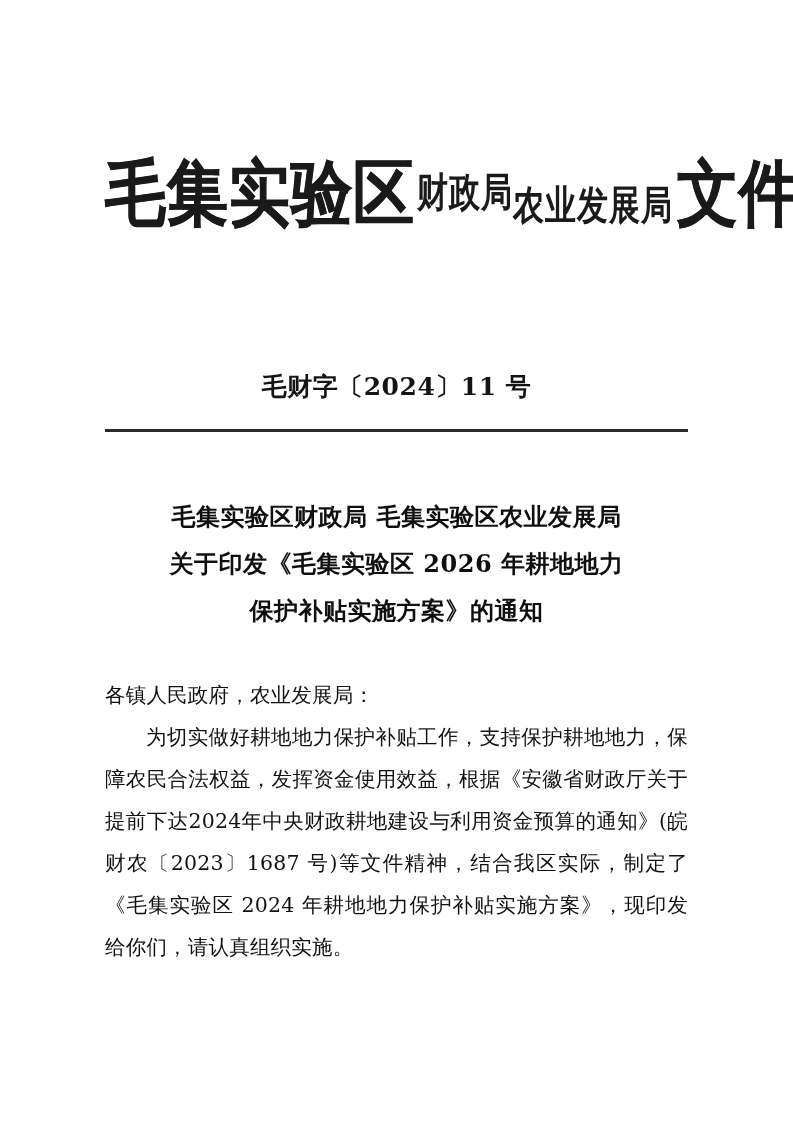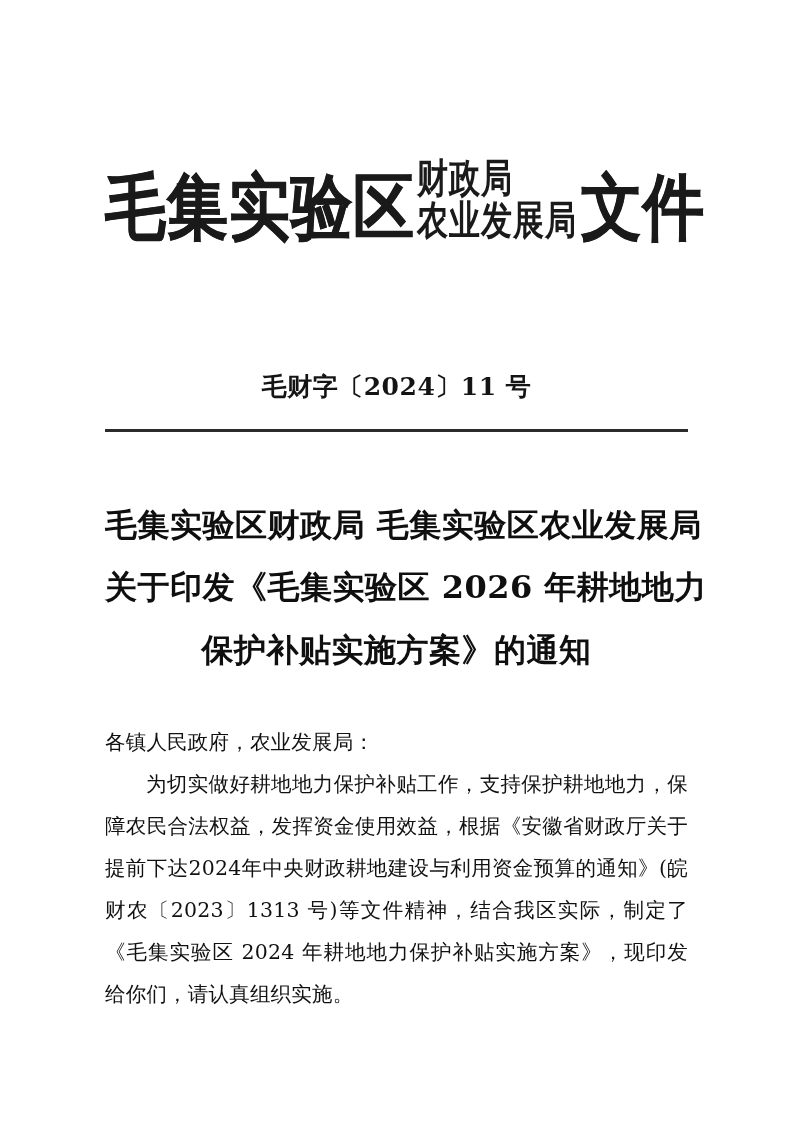--- a/index.html
+++ b/index.html
@@ -40,21 +40,21 @@
     font-size: 61px;
     letter-spacing: 1px;
     color: #1a1a1a;
     -webkit-text-stroke: 0.6px #1a1a1a;
     transform: scaleY(1.18);
     transform-origin: bottom center;
     white-space: nowrap;
   }
   .lh-stack {
     display: flex;
-    flex-direction: column;
+    flex-direction: row;
     justify-content: flex-end;
     line-height: 1.02;
     margin-left: 2px;
     margin-bottom: 2px;
   }
   .lh-stack span {
     font-family: "DejaVu Serif", "Liberation Serif", serif;
     font-weight: bold;
     font-size: 31px;
     letter-spacing: 1px;
@@ -91,21 +91,21 @@
   .rule {
     margin-top: 26px;
     height: 3px;
     background: #2b2b2b;
   }
 
   
   .title {
     margin-top: 62px;
     text-align: center;
-    font-size: 32px;
+    font-size: 24px;
     font-weight: bold;
     line-height: 1.95;
     letter-spacing: 0.5px;
     color: #0f0f0f;
   }
   .title .tline { display: block; white-space: nowrap; }
 
   
   .body {
     margin-top: 40px;
@@ -143,16 +143,16 @@
   <div class="rule"></div>
 
   <div class="title">
     <span class="tline">毛集实验区财政局 毛集实验区农业发展局</span>
     <span class="tline">关于印发《毛集实验区 2026 年耕地地力</span>
     <span class="tline">保护补贴实施方案》的通知</span>
   </div>
 
   <div class="body">
     <p>各镇人民政府，农业发展局：</p>
-    <p class="indent">为切实做好耕地地力保护补贴工作，支持保护耕地地力，保障农民合法权益，发挥资金使用效益，根据《安徽省财政厅关于提前下达2024年中央财政耕地建设与利用资金预算的通知》(皖财农〔2023〕1313 号)等文件精神，结合我区实际，制定了《毛集实验区 2024 年耕地地力保护补贴实施方案》，现印发给你们，请认真组织实施。</p>
+    <p class="indent">为切实做好耕地地力保护补贴工作，支持保护耕地地力，保障农民合法权益，发挥资金使用效益，根据《安徽省财政厅关于提前下达2024年中央财政耕地建设与利用资金预算的通知》(皖财农〔2023〕1687 号)等文件精神，结合我区实际，制定了《毛集实验区 2024 年耕地地力保护补贴实施方案》，现印发给你们，请认真组织实施。</p>
   </div>
 
 </div>
 
 </body></html>

